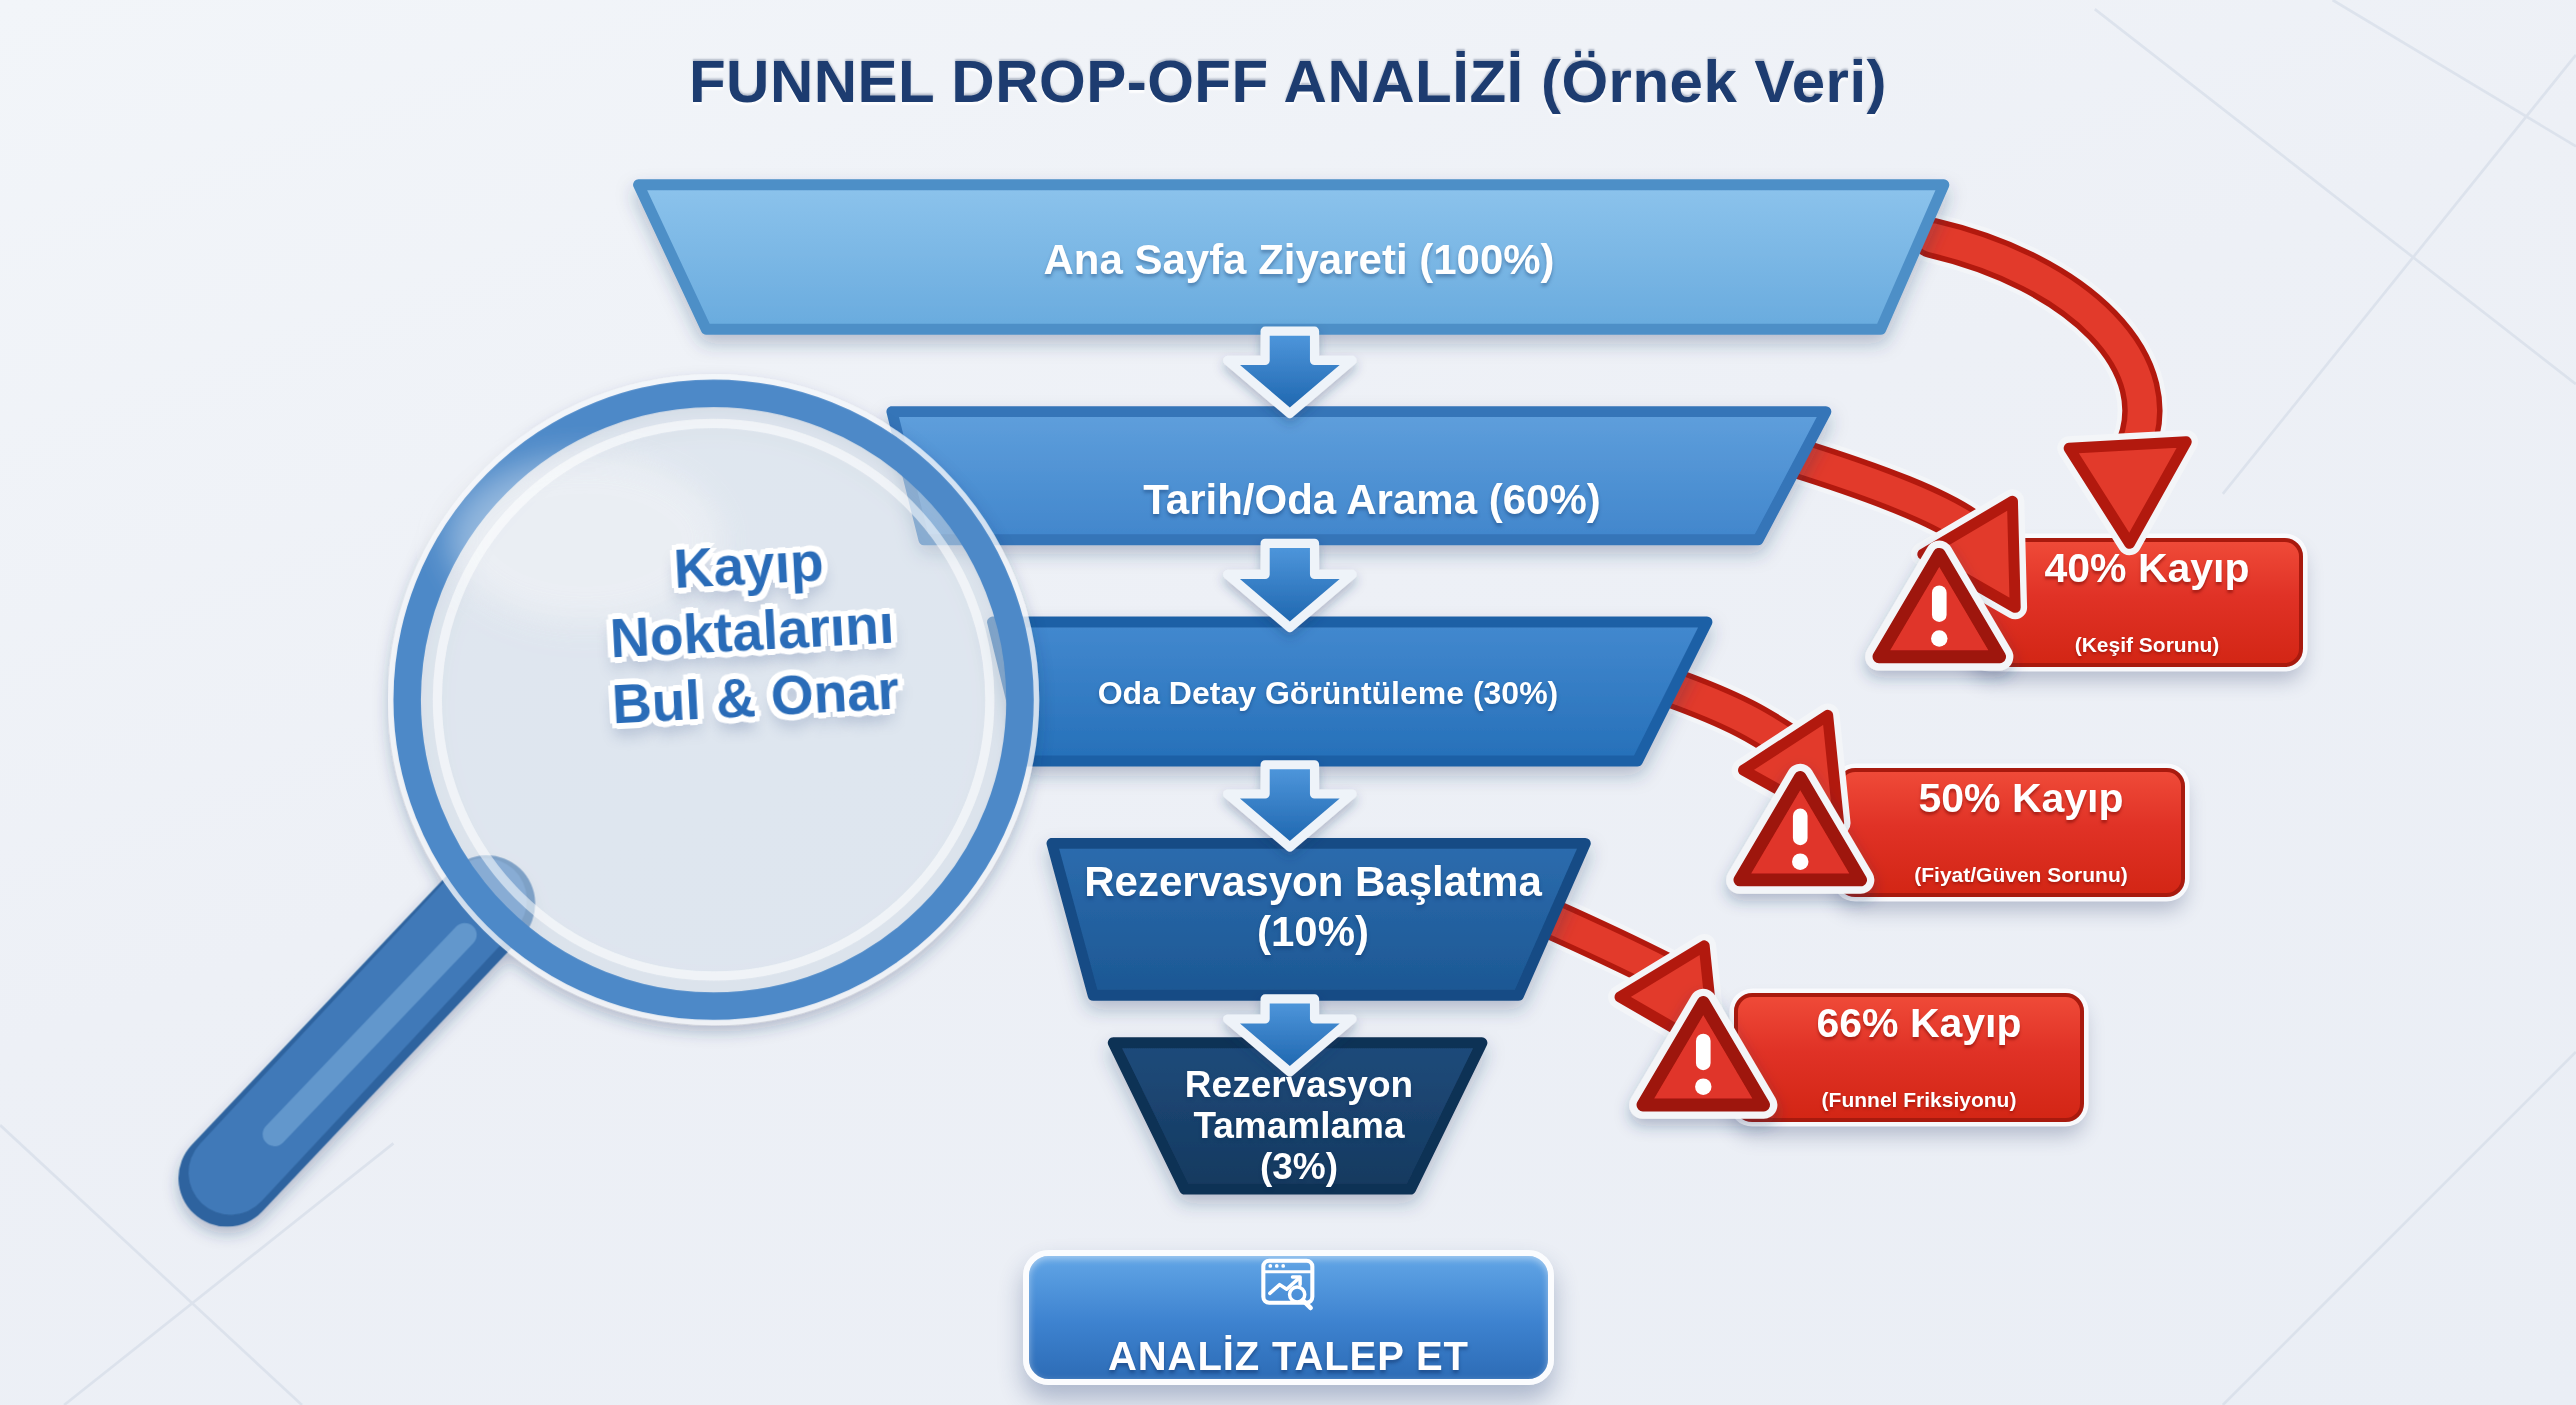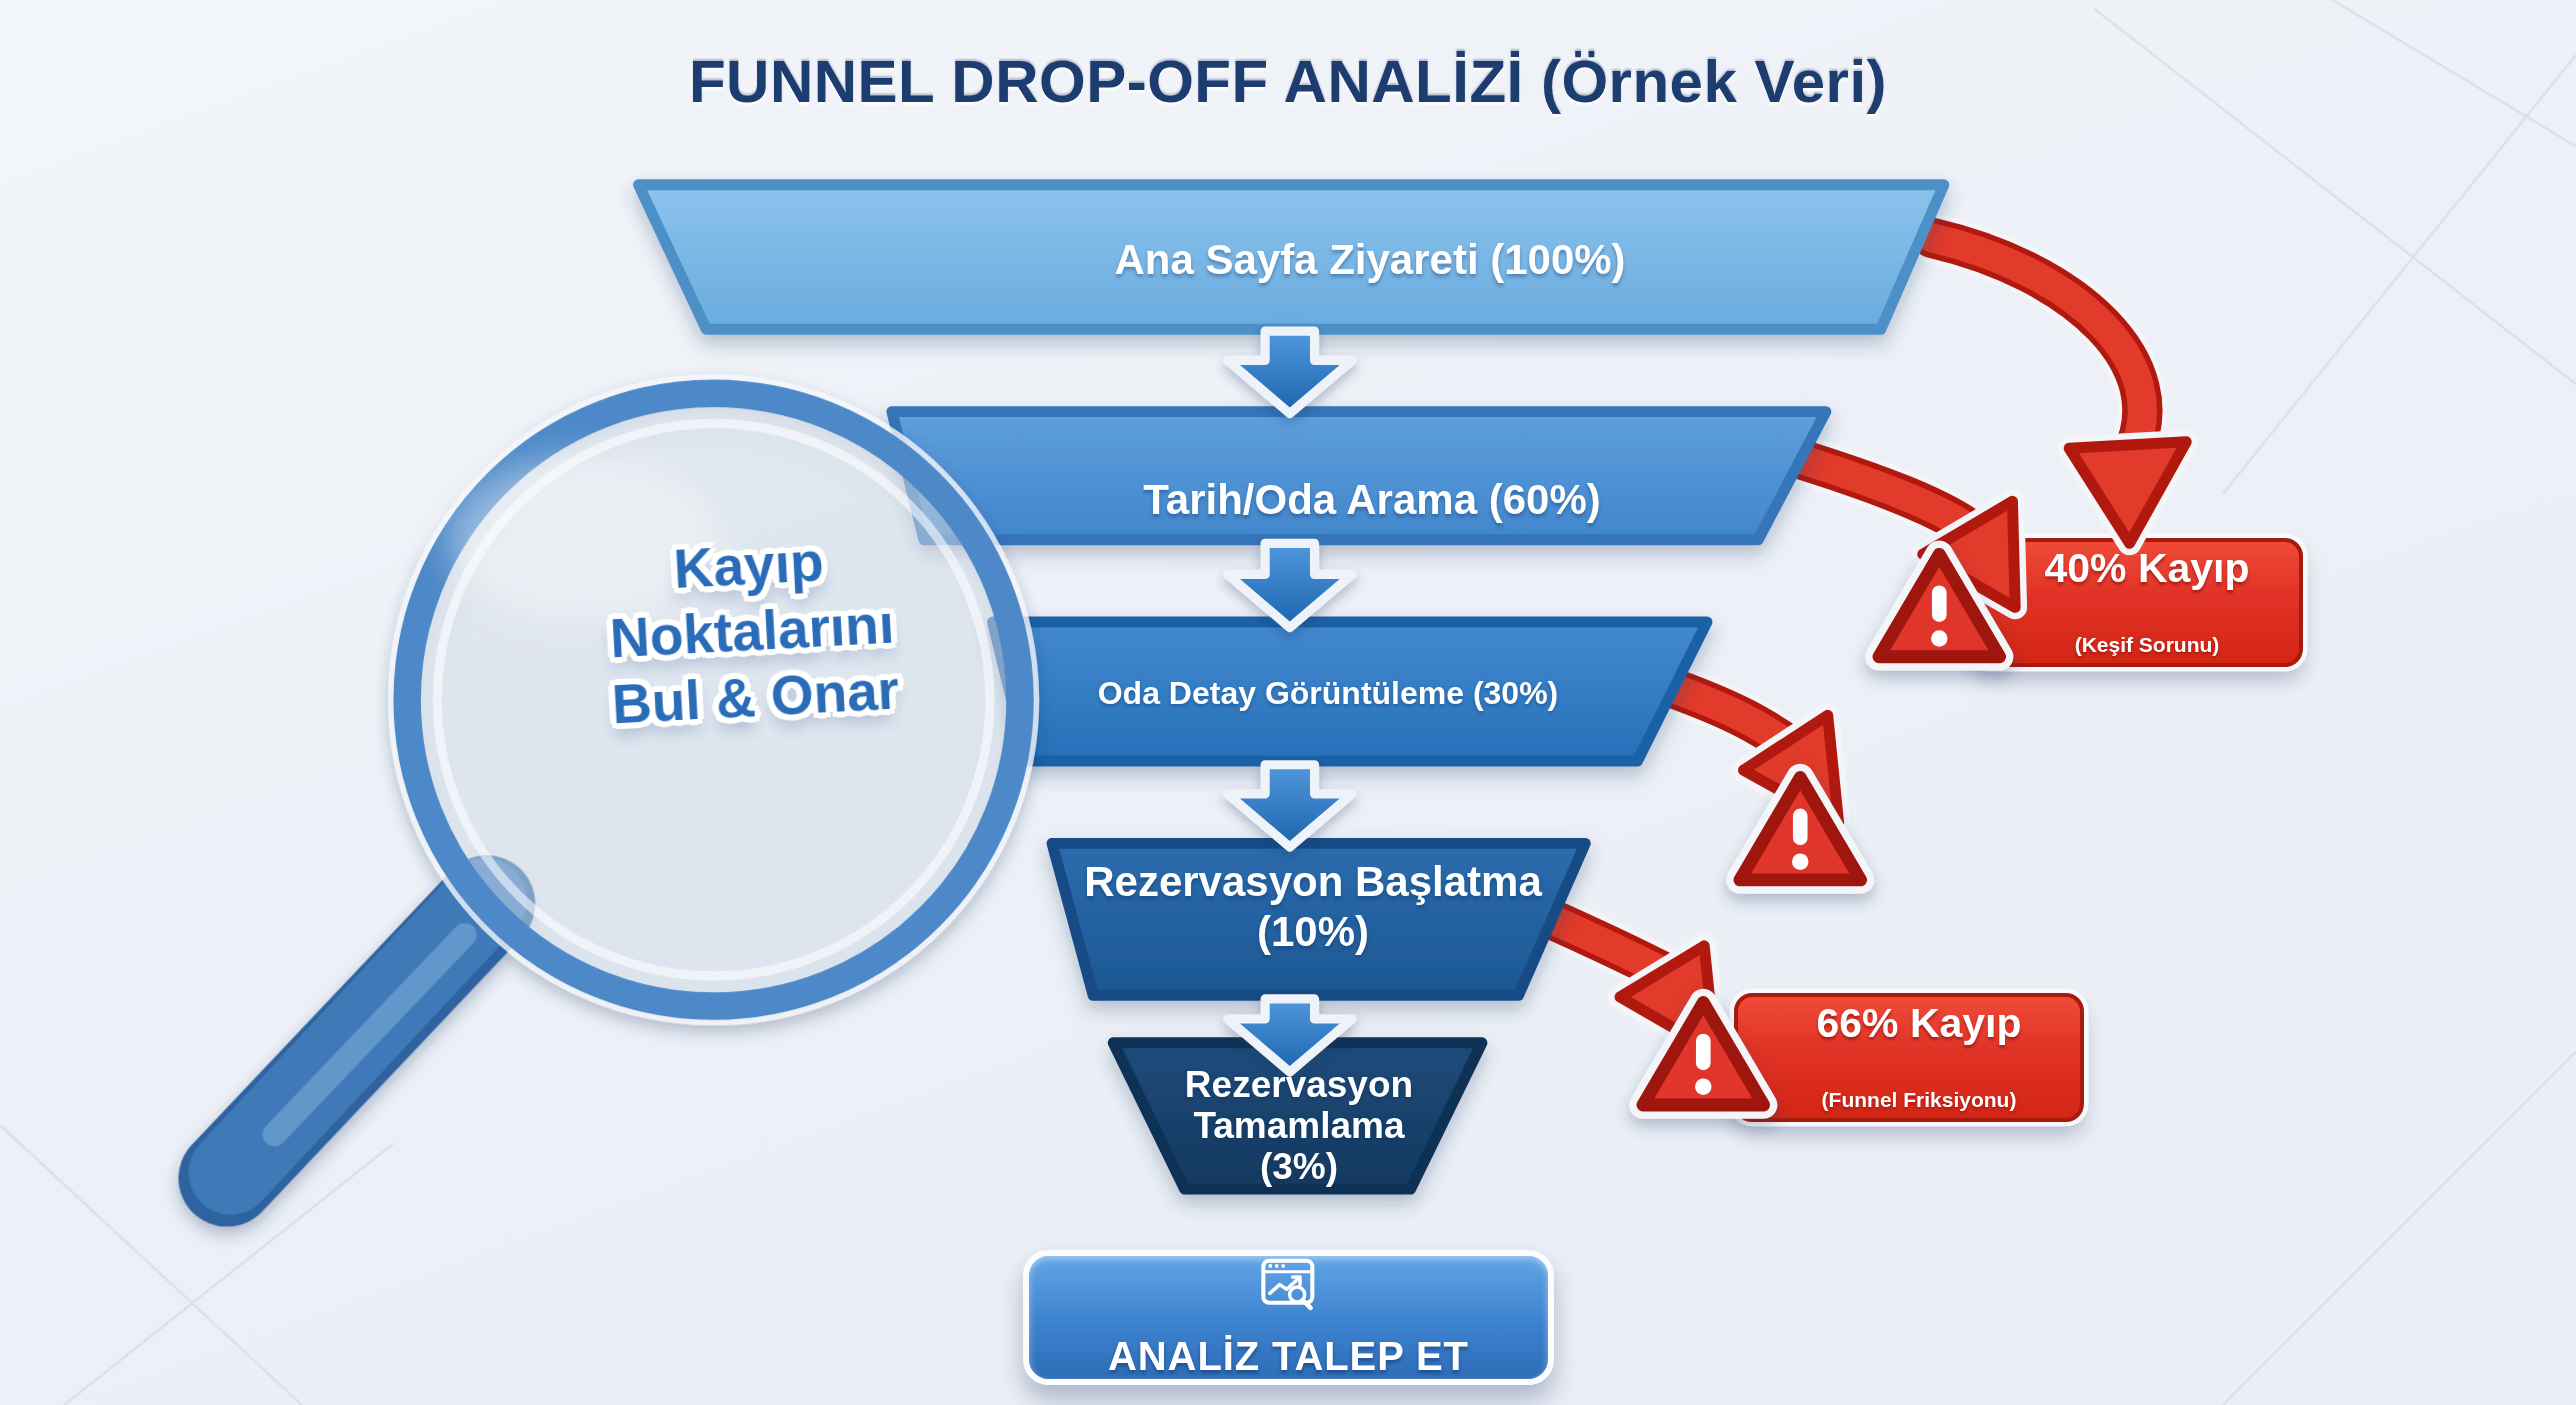--- a/index.html
+++ b/index.html
@@ -17,21 +17,21 @@
     font-size:60px;font-weight:800;letter-spacing:0.5px;color:#1d3c70;
     text-shadow:0 2.7px 1.8px rgba(255,255,255,.85), 0 -1.8px 1.8px rgba(12,30,70,.25);
   }
 
   
   .stage-label{
     position:absolute;transform:translate(-50%,-50%);
     color:#ffffff;font-weight:700;text-align:center;white-space:nowrap;
     text-shadow:0 2.7px 3.7px rgba(10,40,90,.35);
   }
-  .sl-1{left:1370px;top:260px;font-size:42px;}
+  .sl-1{left:1299px;top:260px;font-size:42px;}
   .sl-2{left:1372px;top:500px;font-size:42px;}
   .sl-3{left:1328px;top:693px;font-size:32px;}
   .sl-4{left:1313px;top:907px;font-size:42px;line-height:50px;}
   .sl-5{left:1299px;top:1125px;font-size:37px;line-height:41px;}
 
   
   .badge{
     position:absolute;border-radius:18.3px;
     background:linear-gradient(180deg,#ef4a38 0%,#e03226 45%,#d32615 100%);
     border:4.6px solid #a81a0e;
@@ -170,20 +170,24 @@
   </div>
   <div class="stage-label sl-5">
     <div>Rezervasyon</div>
     <div>Tamamlama</div>
     <div>(3%)</div>
   </div>
 
   <div class="badge badge-1">
     <div class="loss">40% Kayıp</div>
     <div class="reason">(Keşif Sorunu)</div>
+  </div>
+  <div class="badge badge-2">
+    <div class="loss">50% Kayıp</div>
+    <div class="reason">(Fiyat/Güven Sorunu)</div>
   </div>
   <div class="badge badge-3">
     <div class="loss">66% Kayıp</div>
     <div class="reason">(Funnel Friksiyonu)</div>
   </div>
 
   <svg class="layer no-ptr" viewBox="0 0 2816 1536">
     <defs>
       <filter id="ds2" x="-30%" y="-30%" width="160%" height="180%">
         <feDropShadow dx="0" dy="8" stdDeviation="8" flood-color="#1c3a66" flood-opacity="0.3"></feDropShadow>

